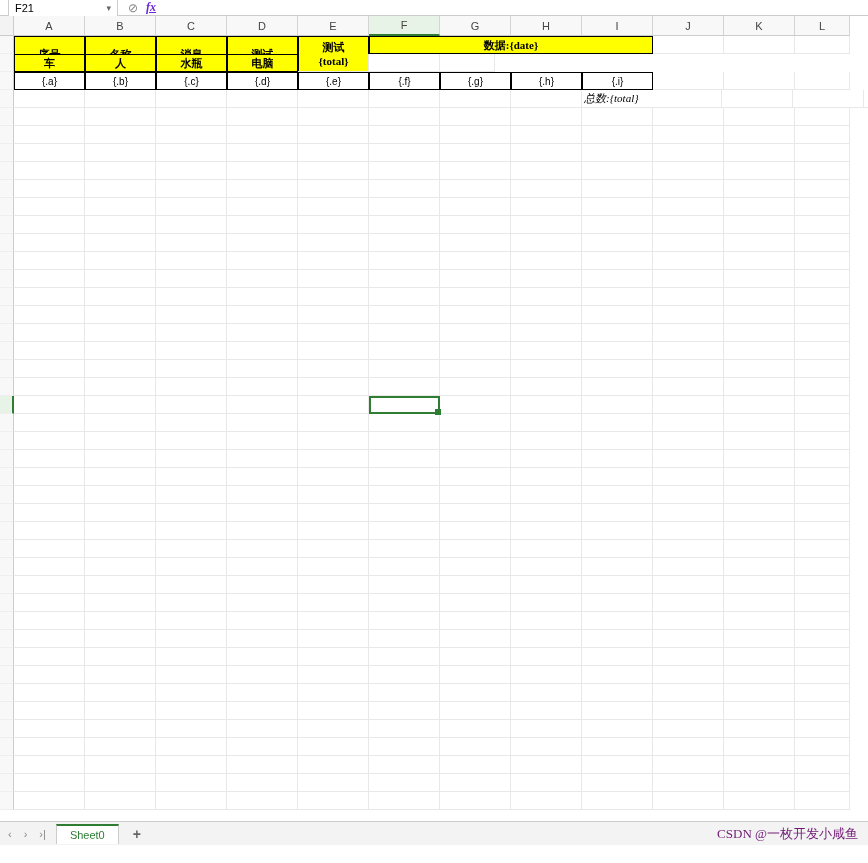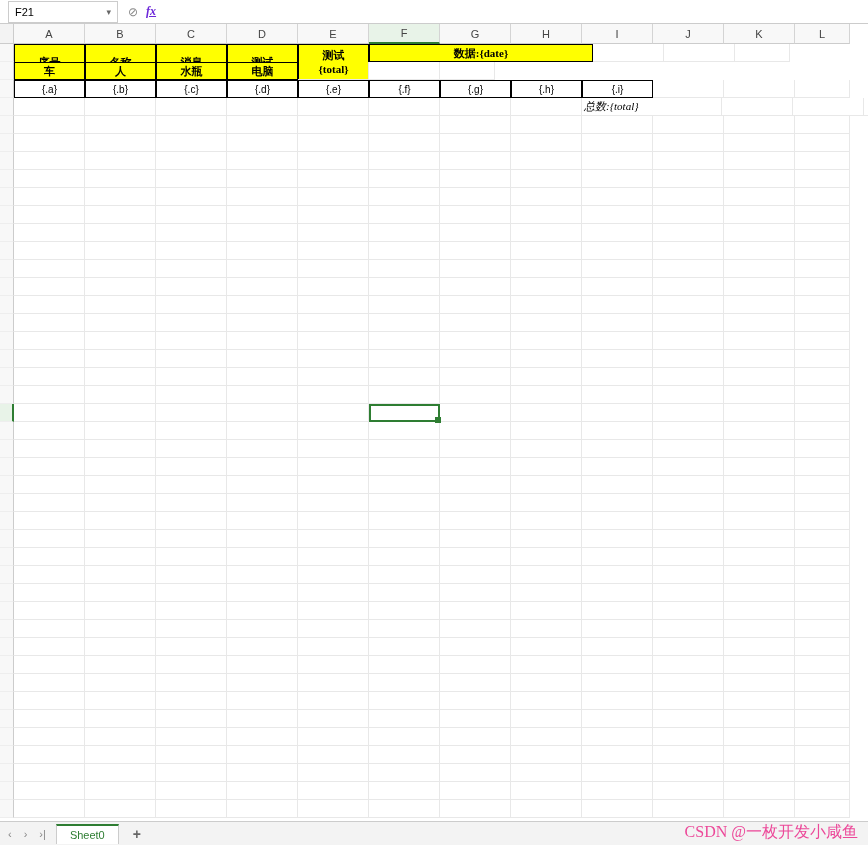--- a/index.html
+++ b/index.html
@@ -1,18 +1,18 @@
 <!DOCTYPE html>
 <html><head>
 <meta charset="utf-8">
 <style>
 * { box-sizing: border-box; margin: 0; padding: 0; }
 body { font-family: Arial, "Microsoft YaHei", sans-serif; font-size: 12px; background: #fff; width: 868px; height: 863px; overflow: hidden; position: relative; }
 
-.formula-bar { display: flex; align-items: center; height: 24px; border-bottom: 1px solid #ccc; padding: 2px 8px; gap: 10px; }
+.formula-bar { display: flex; align-items: center; height: 16px; border-bottom: 1px solid #ccc; padding: 2px 8px; gap: 10px; }
 .name-box { display: flex; align-items: center; border: 1px solid #ccc; height: 22px; width: 110px; padding: 0 6px; font-size: 11px; justify-content: space-between; background: #fff; }
 .name-box .chev { font-size: 9px; color: #666; }
 .fx-area { display: flex; align-items: center; gap: 8px; }
 .fx-btn { color: #888; font-size: 12px; cursor: pointer; }
 .fx-btn.fx { font-style: italic; font-family: Georgia, serif; font-weight: bold; color: #6d28d9; text-decoration: underline; }
 
 .grid-wrap { position: relative; height: 795px; overflow: hidden; }
 .colhead-row { display: flex; height: 20px; position: relative; }
 .corner { width: 14px; height: 20px; border-right: 1px solid #ccc; border-bottom: 1px solid #ccc; background: #f3f3f3; }
 .colhead { display: flex; align-items: center; justify-content: center; height: 20px; border-right: 1px solid #d4d4d4; border-bottom: 1px solid #ccc; background: #f8f8f8; font-size: 11px; color: #444; position: relative; }
@@ -34,21 +34,21 @@
 .total-cell { text-align: left; justify-content: flex-start; padding-left: 2px; font-family: SimSun, serif; }
 
 .selection-box { position: absolute; border: 2px solid #2e7d32; pointer-events: none; }
 .sel-handle { position: absolute; width: 6px; height: 6px; background: #2e7d32; bottom: -3px; right: -3px; }
 
 .tab-bar { position: absolute; bottom: 18px; left: 0; right: 0; height: 24px; display: flex; align-items: center; border-top: 1px solid #ccc; background: #f3f3f3; padding: 0 6px; gap: 8px; }
 .tab-nav { color: #888; font-size: 11px; cursor: pointer; padding: 0 2px; }
 .sheet-tab { background: #fff; border: 1px solid #ccc; border-bottom: none; padding: 3px 13px; font-size: 11px; color: #2e7d32; border-top: 2px solid #2e7d32; }
 .add-sheet { font-size: 14px; font-weight: bold; color: #666; cursor: pointer; padding: 0 6px; }
 
-.watermark { position: absolute; bottom: 20px; right: 10px; color: #ec4899; font-size: 16px; font-family: "Microsoft YaHei"; }
+.watermark { position: absolute; bottom: 20px; right: 10px; color: #701a75; font-size: 13px; font-family: "Microsoft YaHei"; }
 
 .colw-A { width: 71px; } .colw-B { width: 71px; } .colw-C { width: 71px; } .colw-D { width: 71px; }
 .colw-E { width: 71px; } .colw-F { width: 71px; } .colw-G { width: 71px; } .colw-H { width: 71px; }
 .colw-I { width: 71px; } .colw-J { width: 71px; } .colw-K { width: 71px; } .colw-L { width: 55px; }
 </style>
 </head>
 <body>
 
 <div class="formula-bar">
   <div class="name-box">
@@ -128,21 +128,21 @@
       <div class="cellgrid" id="cellgrid">
           <div class="row" style="height: 18px;">
             <div class="cell colw-A yellow-hdr" style="height: 36px; border-bottom: 1px solid rgb(0, 0, 0);">序号</div>
             <div class="cell colw-B yellow-hdr" style="height: 36px; border-bottom: 1px solid rgb(0, 0, 0);">名称</div>
             <div class="cell colw-C yellow-hdr" style="height: 36px; border-bottom: 1px solid rgb(0, 0, 0);">消息</div>
             <div class="cell colw-D yellow-hdr" style="height: 36px; border-bottom: 1px solid rgb(0, 0, 0);">测试</div>
             <div class="cell colw-E yellow-hdr" style="height: 36px; border-bottom: 1px solid rgb(0, 0, 0); flex-direction: column; line-height: 14px;">
               <span>测试</span>
               <span>{total}</span>
             </div>
-            <div class="cell merged-top" style="width: 224px;">数据:{date}</div>
+            <div class="cell merged-top" style="width: 284px;">数据:{date}</div>
             <div class="cell colw-J"></div>
             <div class="cell colw-K"></div>
             <div class="cell colw-L"></div>
           </div>
           <div class="row" style="margin-top: 0px;">
             <div class="cell colw-F yellow-hdr">车</div>
             <div class="cell colw-G yellow-hdr">人</div>
             <div class="cell colw-H yellow-hdr">水瓶</div>
             <div class="cell colw-I yellow-hdr">电脑</div>
             <div class="cell colw-J"></div>

